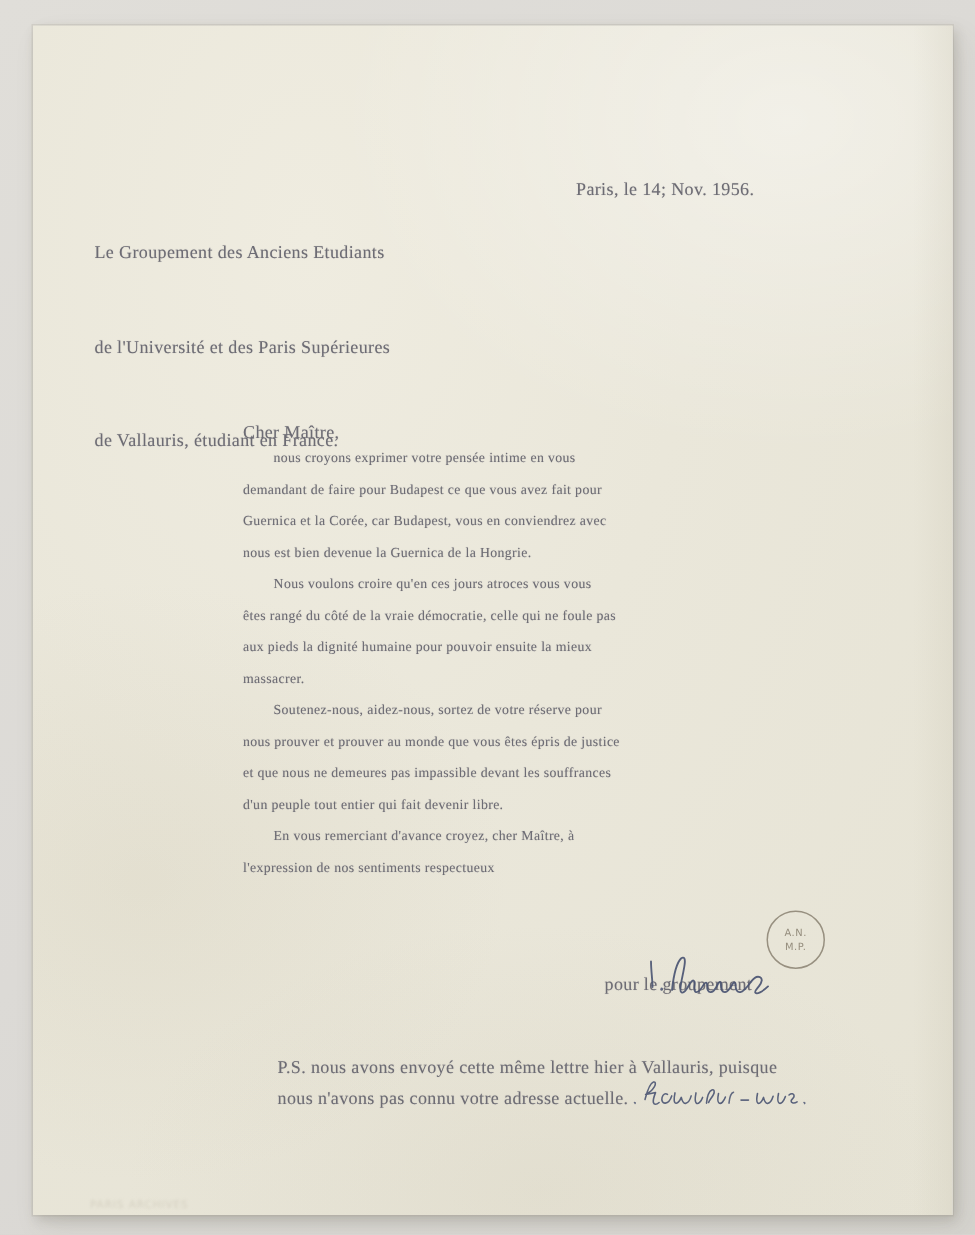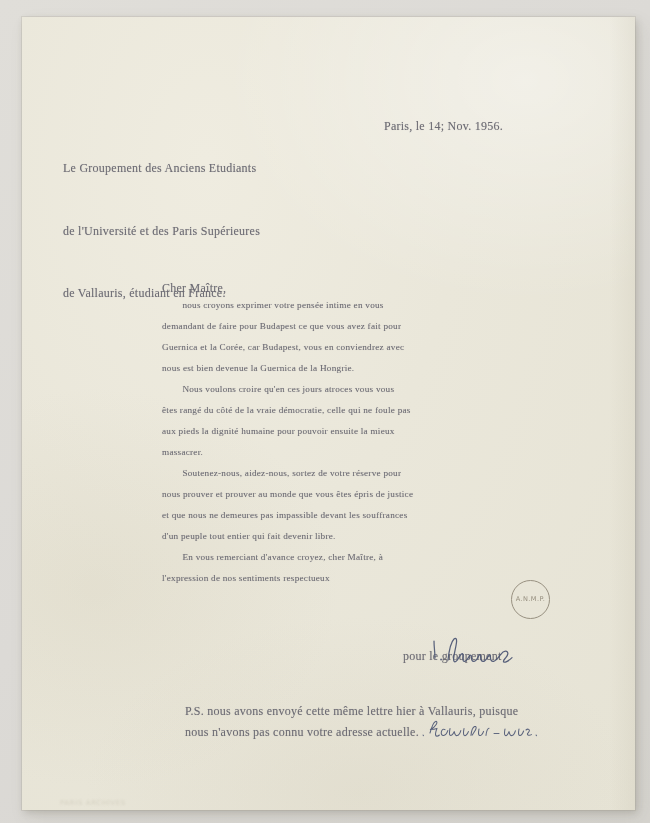--- a/index.html
+++ b/index.html
@@ -98,32 +98,32 @@
   
   #closing-line {
     left: 381px;
     top: 596px;
     margin-top: 33px;
   }
 
   #stamp {
     position: absolute;
     left: 489px;
-    top: 563px;
+    top: 590px;
     width: 37px;
     height: 37px;
     border: 1.1px solid #8d8575;
     border-radius: 50%;
     color: #8a8272;
     font-family: "DejaVu Sans", sans-serif;
     font-size: 6.6px;
     line-height: 9px;
     letter-spacing: 0.4px;
     display: flex;
-    flex-direction: row;
+    flex-direction: column;
     align-items: center;
     justify-content: center;
     opacity: 0.88;
   }
   #stamp span { display: block; }
 
   #signature {
     position: absolute;
     left: 406px;
     top: 616px;

